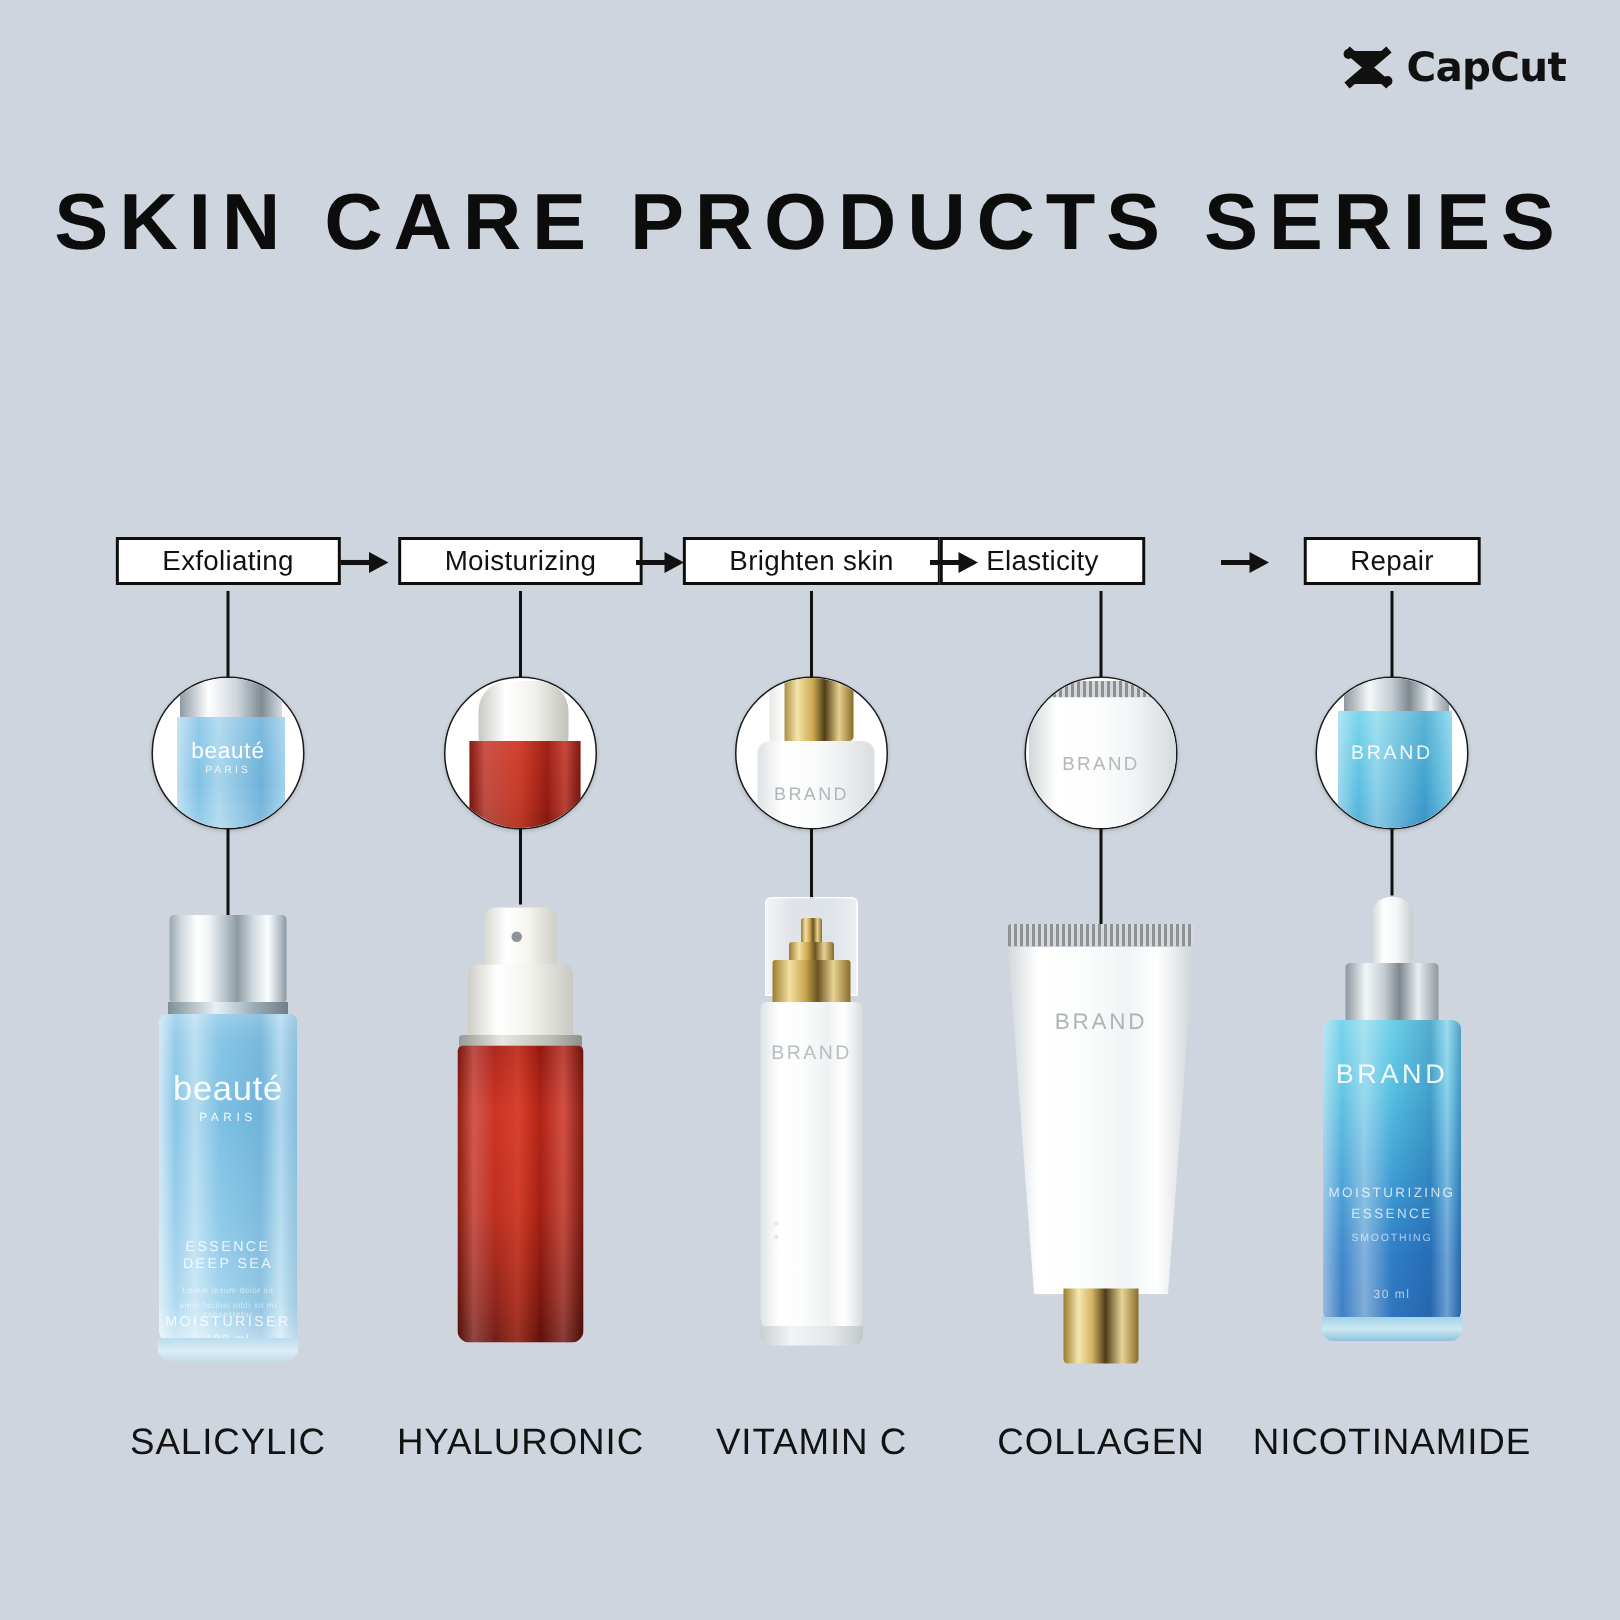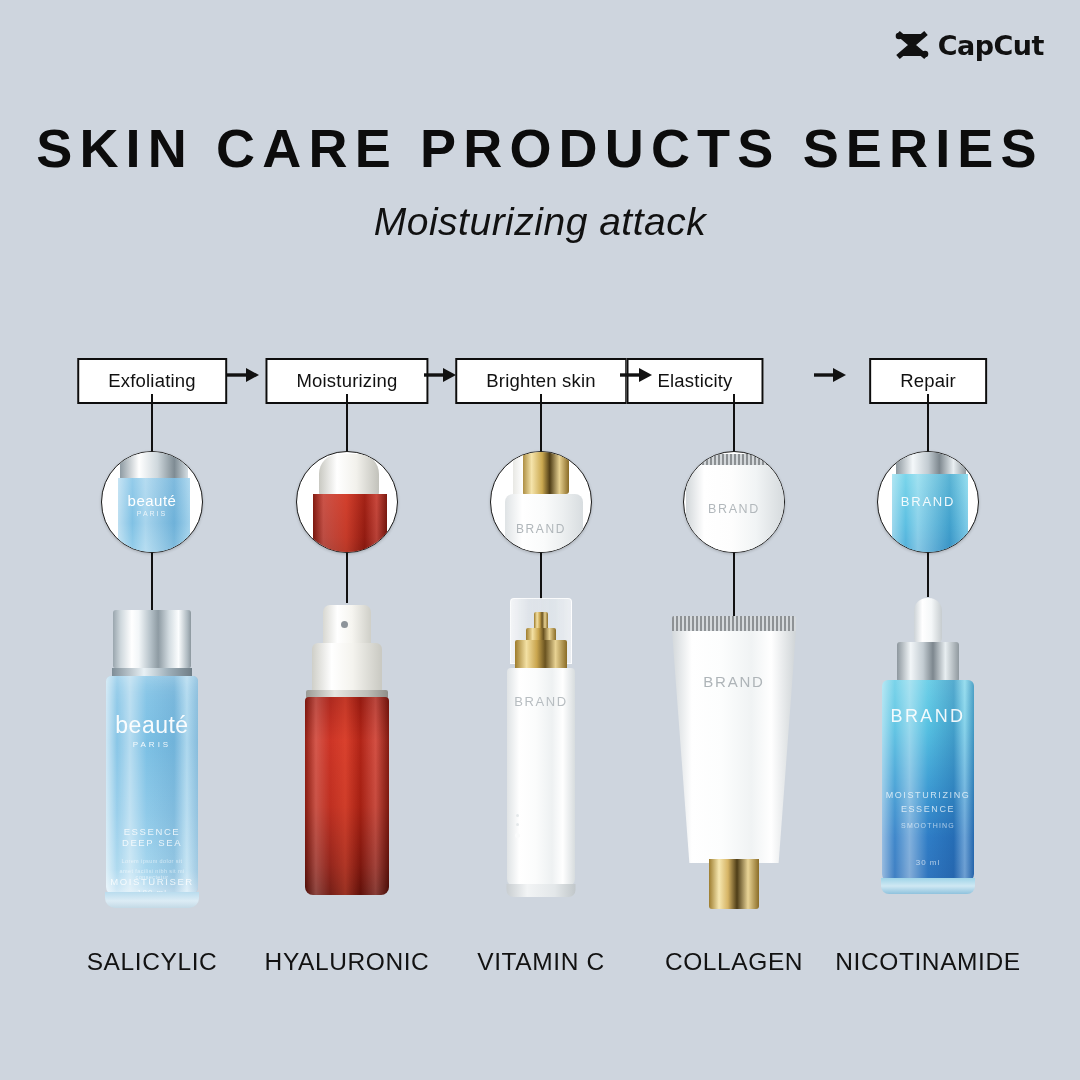--- a/index.html
+++ b/index.html
@@ -36,21 +36,21 @@
     position:absolute;top:200px;left:0;right:0;text-align:center;
     font-family:"Liberation Sans",sans-serif;
     font-style:italic;font-weight:500;font-size:39px;letter-spacing:0.5px;color:#111;
   }
 
   
   .flow{position:absolute;top:358px;left:0;right:0;height:38px;}
   .chip{
     position:absolute;top:0;transform:translateX(-50%);
     background:#fff;border:2.5px solid #0d0d0d;
-    height:46px;padding:0 29px;
+    height:32px;padding:0 29px;
     display:flex;align-items:center;justify-content:center;
     font-size:18.5px;letter-spacing:.2px;color:#111;white-space:nowrap;
     box-sizing:border-box;
   }
   .arrow{
     position:absolute;top:8px;transform:translateX(-50%);
     width:34px;height:18px;
   }
 
   
@@ -226,21 +226,20 @@
       <path d="M3 3 L31 27 M31 3 L3 27" stroke="#111" stroke-width="5.4" fill="none"></path>
       <path d="M6 4 L28 4 L17 14 Z" fill="#111"></path>
       <path d="M6 26 L28 26 L17 16 Z" fill="#111"></path>
       <circle cx="4" cy="6" r="3.3" fill="#111"></circle>
       <circle cx="30" cy="24" r="3.3" fill="#111"></circle>
     </svg>
     <span class="wordmark">CapCut</span>
   </div>
 
   <div class="title">SKIN CARE PRODUCTS SERIES</div>
-  <div class="subtitle">Moisturizing attack</div>
 
   <div class="flow">
     <div class="chip" style="left:152px">Exfoliating</div>
     <div class="chip" style="left:347px">Moisturizing</div>
     <div class="chip" style="left:541px">Brighten skin</div>
     <div class="chip" style="left:695px">Elasticity</div>
     <div class="chip" style="left:928px">Repair</div>
 
     <svg class="arrow" style="left:243px" viewBox="0 0 34 18">
       <path d="M1 9 H22" stroke="#111" stroke-width="3.4"></path>

